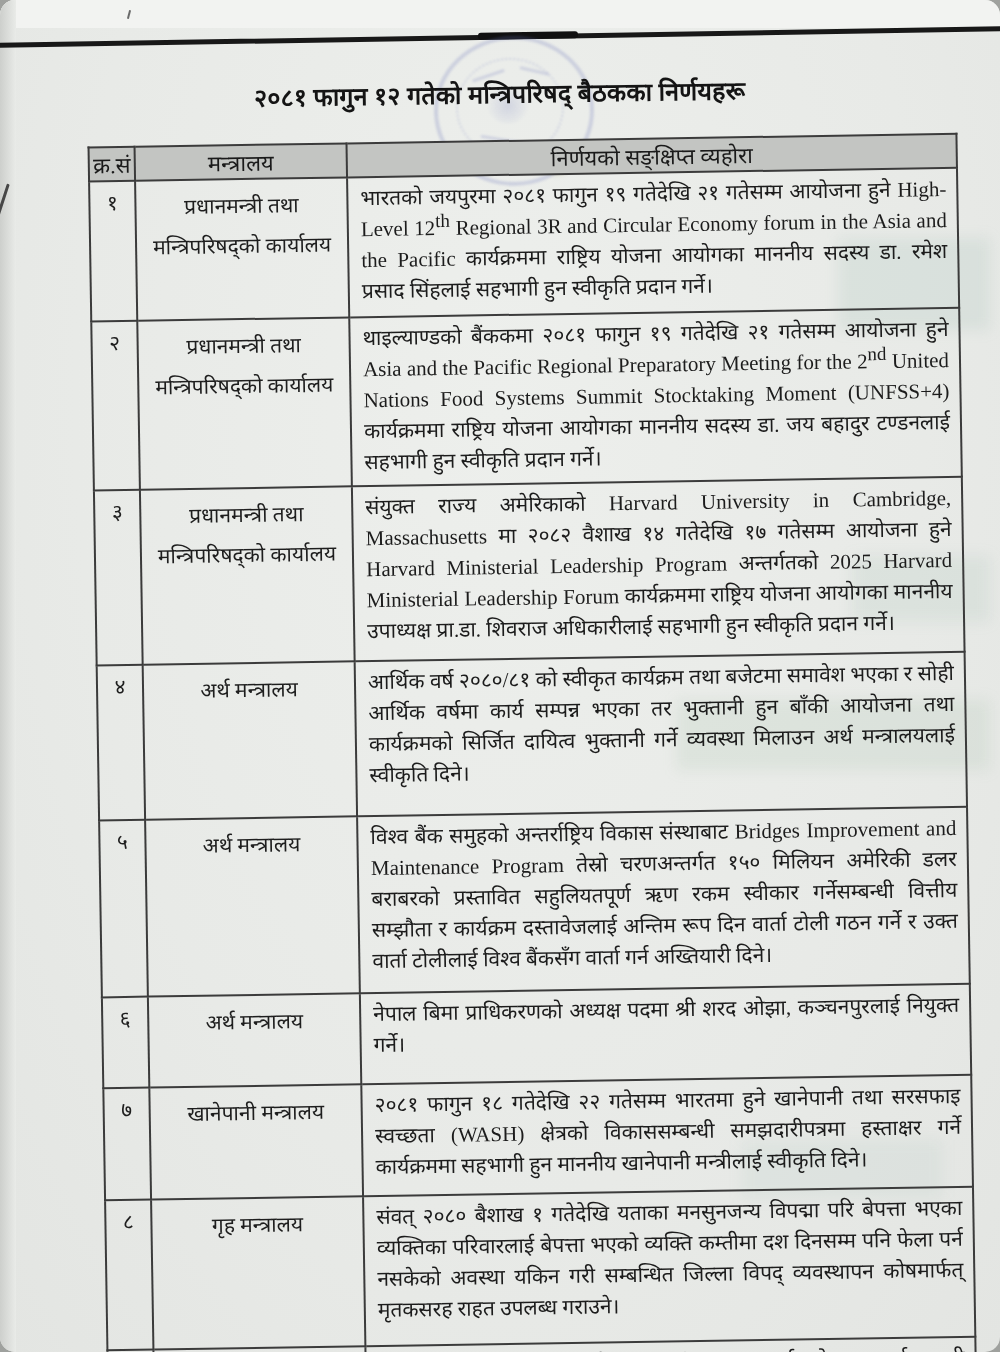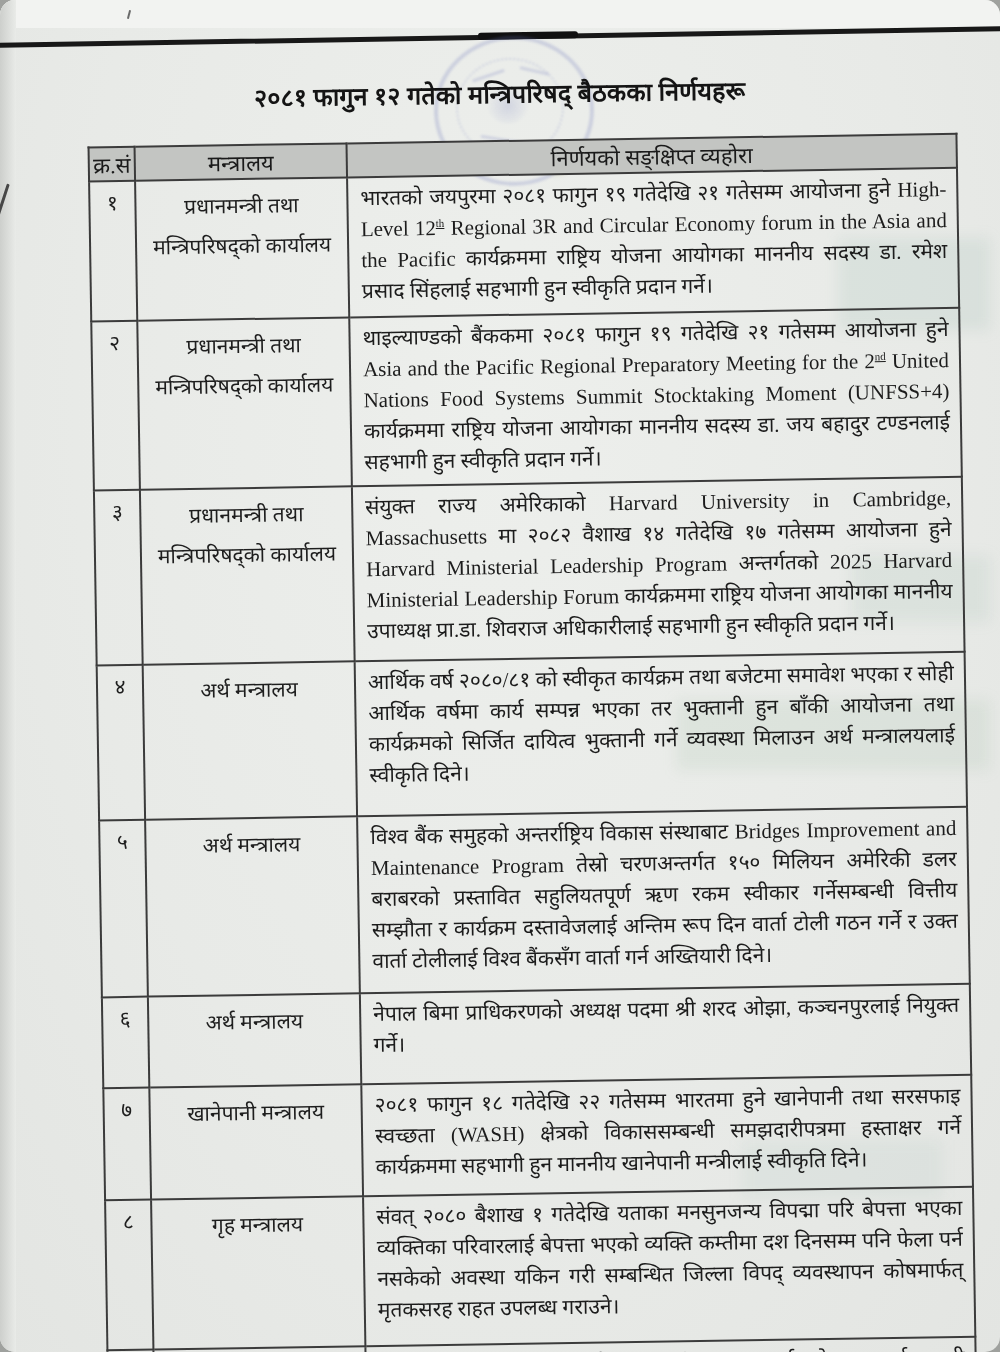--- a/index.html
+++ b/index.html
@@ -71,21 +71,21 @@
   thead th{
     background:#c3c5c2;height:29px;font-weight:500;font-size:22px;
     text-align:center;padding:1px 2px;color:#1a1a1a;
   }
   td.sn{text-align:center;font-size:21px;padding-top:6px;}
   td.ministry{text-align:center;font-size:21px;line-height:40px;padding:6px 8px;}
   td.decision{
     text-align:justify;font-size:21px;line-height:31px;padding:5px 10px 6px 12px;
     color:#1c1c1c;
   }
-  td.decision sup{font-size:11px;line-height:0;text-decoration:underline;}
+  td.decision sup{font-size:19px;line-height:0;}
   tbody tr:nth-child(1) td{height:126px;}
   tbody tr:nth-child(2) td{height:155px;}
   tbody tr:nth-child(3) td{height:161px;}
   tbody tr:nth-child(4) td{height:141px;}
   tbody tr:nth-child(5) td{height:163px;}
   tbody tr:nth-child(6) td{height:77px;}
   tbody tr:nth-child(7) td{height:98px;}
   tbody tr:nth-child(8) td{height:136px;}
   tbody tr:nth-child(9) td{height:96px;}
 </style>

